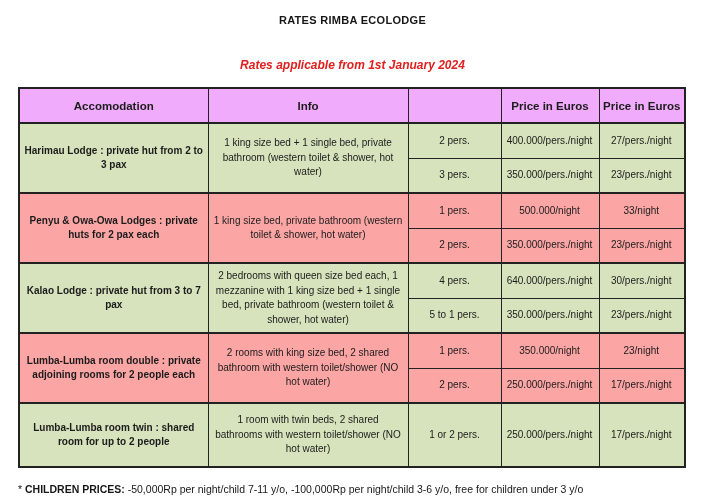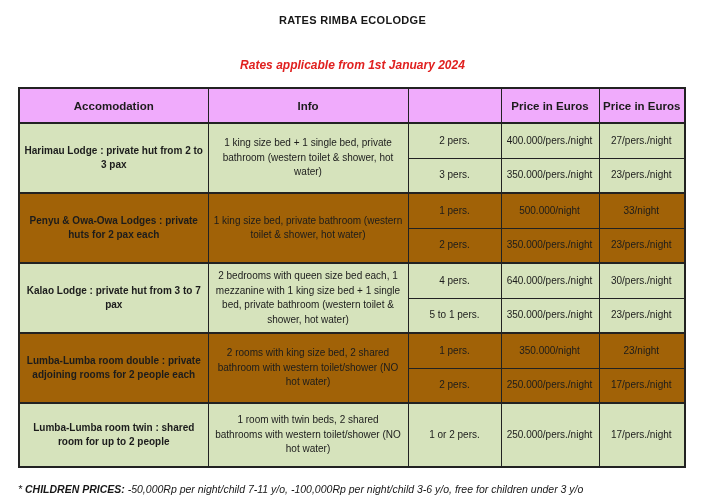--- a/index.html
+++ b/index.html
@@ -45,40 +45,39 @@
     padding:1px 2px;
     background:#f0abfc;
     text-align:center;
   }
   td {
     border:1.2px solid #222222;
     font-size:10px;
     padding:2px 4px;
     text-align:center;
     vertical-align:middle;
-    background:#a16207;
+    background:#fca5a5;
     line-height:1.45;
   }
   tr { height:35px; }
   tr.tall { height:64px; }
   tr.group-first td { border-top:2px solid #222222; }
   tr.hl td { background:#d6e3bc; }
   td.acc { font-weight:bold; }
   td.rupiah, td.euros {
     text-align:center;
     padding-right:5px;
     white-space:nowrap;
   }
 
   .footnotes {
     margin:13px 0 0 18px;
     font-size:10.5px;
     line-height:1.6;
     color:#171717;
-    font-style:italic;
   }
   .footnote b { font-weight:bold; }
 </style>
 </head>
 <body>
 
 <div class="page">
 
   <div class="title">RATES RIMBA ECOLODGE</div>
 

